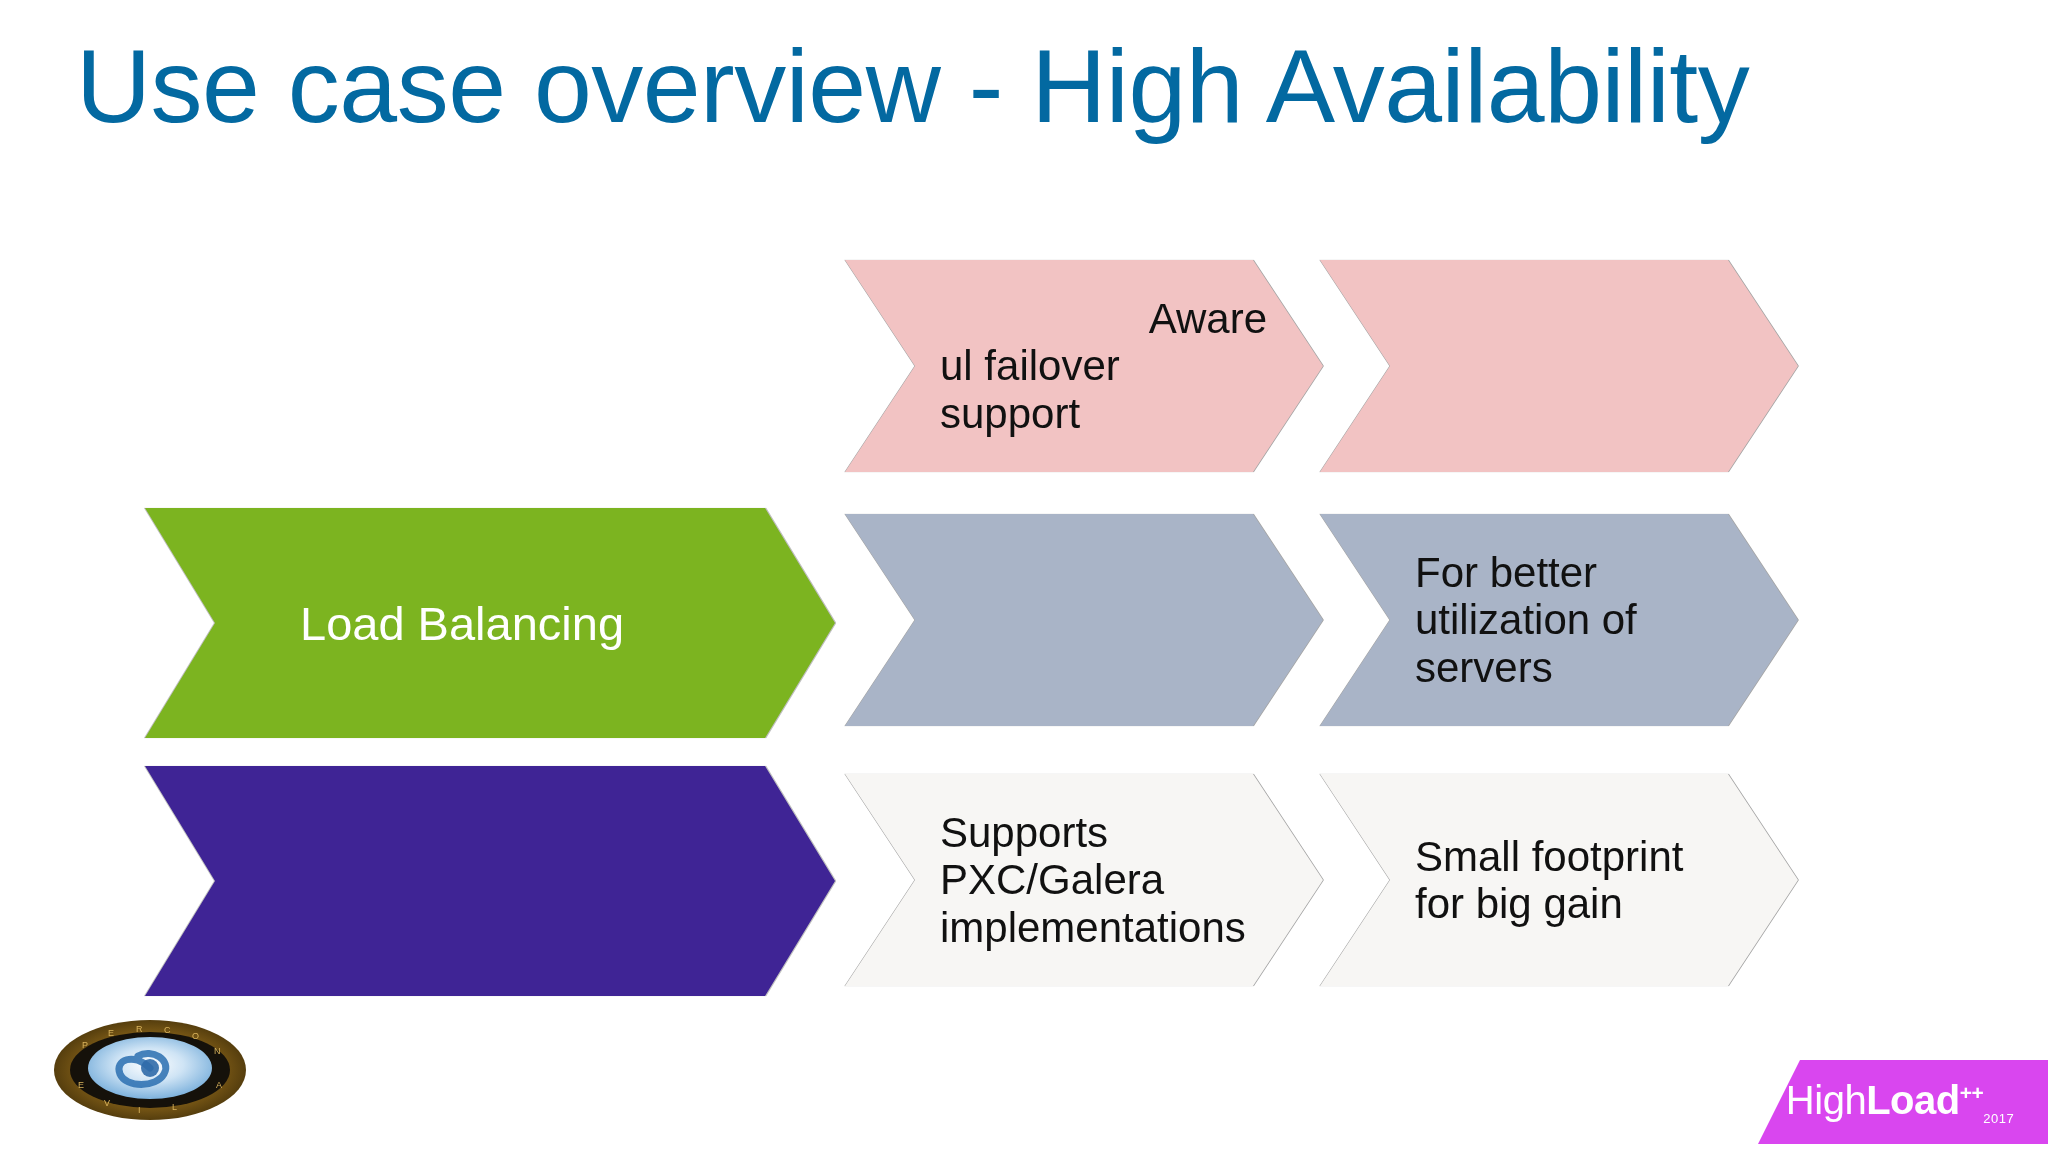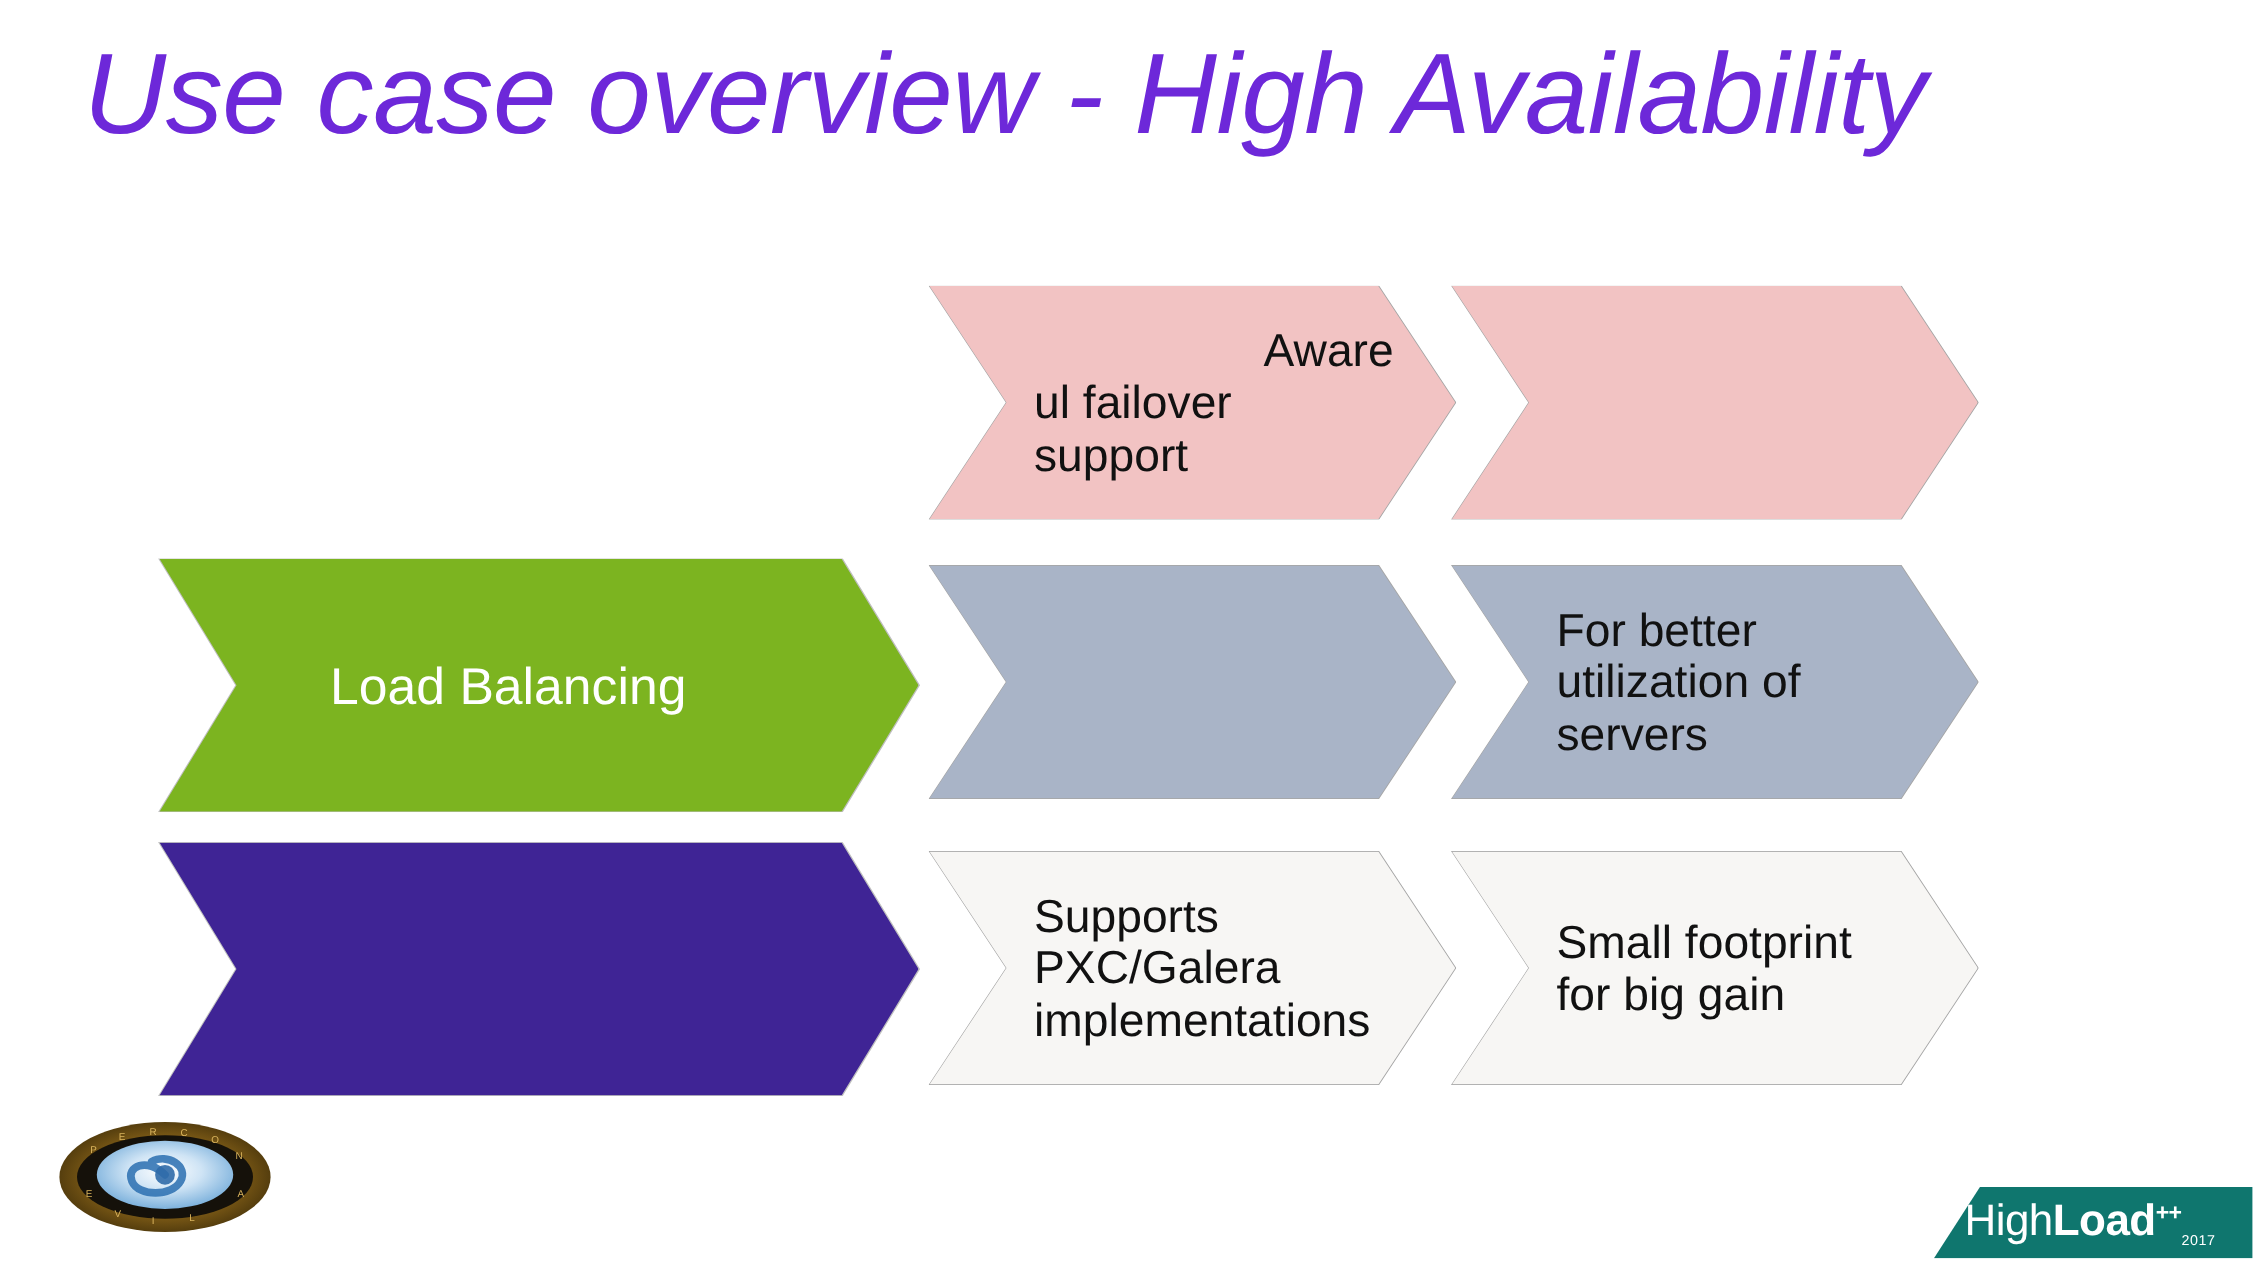--- a/index.html
+++ b/index.html
@@ -12,24 +12,23 @@
   }
   #slide{position:absolute;inset:0;}
 
   
   .slide-title{
     position:absolute;
     left:76px; top:28px;
     font-size:104px;
     line-height:1.12;
     font-weight:400;
-    color:#6d28d9;
+    color:#0369a1;
     letter-spacing:-0.5px;
     white-space:nowrap;
-    font-style:italic;
   }
 
   
   .rows{position:absolute;left:0;top:250px;width:2048px;}
   .row{position:relative;height:258px;}
 
   .chev{
     position:absolute;
     display:flex;
     align-items:center;
@@ -86,22 +85,22 @@
   .galaxy-logo{
     position:absolute;
     left:52px; bottom:30px;
     width:196px; height:110px;
   }
 
   
   .hl-logo{
     position:absolute;
     right:0px; bottom:8px;
-    width:290px; height:65px;
-    background:#0f766e;
+    width:290px; height:84px;
+    background:#d946ef;
     -webkit-clip-path: polygon(42px 0, 100% 0, 100% 100%, 0 100%);
     clip-path: polygon(42px 0, 100% 0, 100% 100%, 0 100%);
     display:flex;
     align-items:center;
     justify-content:center;
   }
   .hl-text{
     color:#ffffff;
     font-size:40px;
     letter-spacing:-0.5px;

